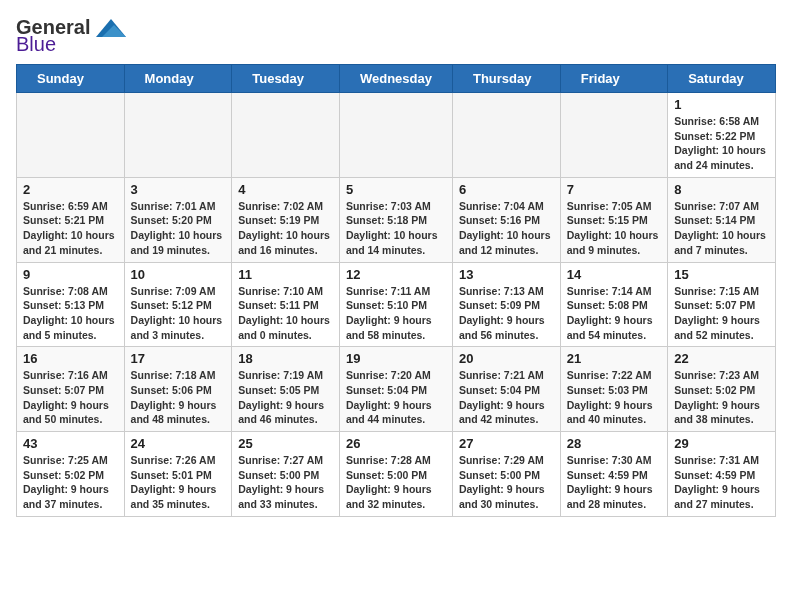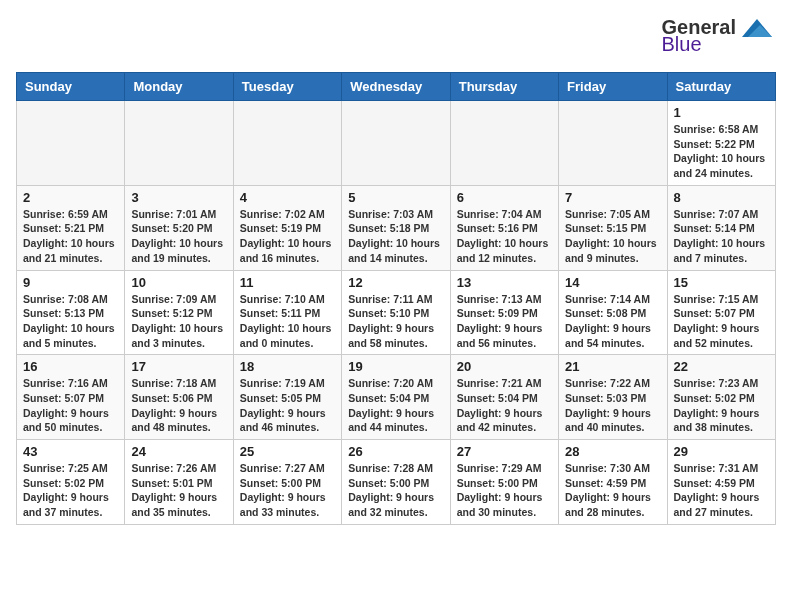--- a/index.html
+++ b/index.html
@@ -5,23 +5,23 @@
     * { box-sizing: border-box; margin: 0; padding: 0; }
     body {
       font-family: Arial, sans-serif;
       background: #fff;
       width: 792px;
       min-height: 612px;
       padding: 16px;
     }
     .header-area {
       display: flex;
-      justify-content: flex-end;
+      justify-content: flex-start;
       align-items: flex-start;
-      margin-bottom: 16px;
+      margin-bottom: 8px;
     }
     .logo {
       display: flex;
       flex-direction: column;
       align-items: flex-start;
     }
     .title-area {
       text-align: right;
     }
     .month-title {
@@ -37,21 +37,21 @@
       width: 100%;
       border-collapse: collapse;
       border: 1px solid #ccc;
     }
     .calendar th {
       background: #2a6fb5;
       color: #fff;
       font-size: 13px;
       font-weight: bold;
       text-align: left;
-      padding: 6px 8px;
+      padding: 6px 20px;
       border: 1px solid #1a5a9a;
     }
     .calendar td {
       vertical-align: top;
       border: 1px solid #ccc;
       padding: 4px 6px;
       width: 108px;
       min-height: 80px;
       background: #fff;
     }

